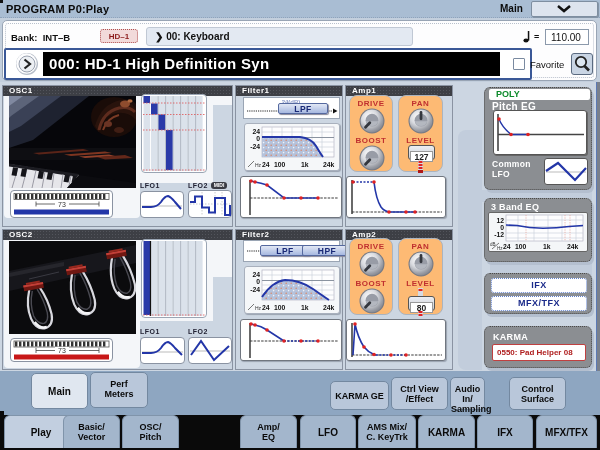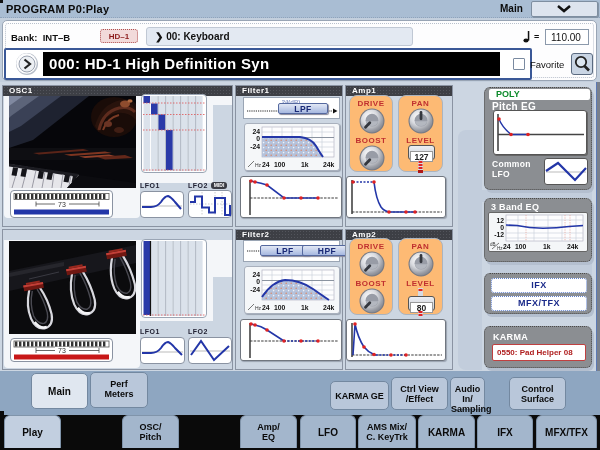--- a/index.html
+++ b/index.html
@@ -349,20 +349,21 @@
         <circle cx="6" cy="5" r="1.8"></circle>
           <circle cx="27" cy="5" r="1.8"></circle>
         <circle cx="42" cy="35" r="1.8"></circle>
           <circle cx="59" cy="35" r="1.8"></circle>
           <circle cx="68" cy="35" r="1.8"></circle>
       </g>
     </svg>
   </div>
 
   <div class="abs panel" style="left:2px;top:229px;width:231px;height:141px;">
+    <div class="phead">OSC2</div>
     <div class="white" style="left:1px;top:10px;width:228px;height:37px;"></div>
     <div class="white" style="left:1px;top:10px;width:209px;height:81px;"></div>
     <div class="white" style="left:1px;top:10px;width:136px;height:128px;border-radius:0 0 4px 4px;"></div>
   </div>
 
   <svg class="abs" style="left:9px;top:241px;" width="127" height="93" viewBox="0 0 127 93">
     <rect width="127" height="93" fill="#0b0b0d"></rect>
     <polygon points="0,30 127,4 127,22 0,50" fill="#17171c"></polygon>
     <polygon points="0,32 55,21 55,25 0,36" fill="#26262c"></polygon>
     <line x1="20" y1="38" x2="50" y2="31" stroke="#3a3a42" stroke-width="1"></line>
@@ -658,21 +659,22 @@
 
   <div class="abs" id="subtabrow"></div>
   <div class="abs" style="left:0;top:411px;width:4px;height:39px;background:#0a0a0a;"></div>
   <div class="abs subtab" style="left:31px;top:373px;width:57px;height:36px;background:#e0e7f0;font-size:10px;line-height:36px;">Main</div>
   <div class="abs subtab t2" style="left:90px;top:372px;width:58px;height:36px;">Perf<br>Meters</div>
   <div class="abs subtab" style="left:330px;top:381px;width:59px;height:29px;font-size:9px;line-height:29px;">KARMA GE</div>
   <div class="abs subtab t2" style="left:391px;top:377px;width:57px;height:33px;text-align:center;">Ctrl View<br>/Effect</div>
   <div class="abs subtab t2" style="left:450px;top:377px;width:35px;height:33px;">Audio In/<br>Sampling</div>
   <div class="abs subtab t2" style="left:509px;top:377px;width:57px;height:33px;">Control<br>Surface</div>
   <div class="abs" id="tabrow"></div>
-  <div class="abs tab t1" style="left:4px;width:57px;background:#c2cfe0;">Play</div>
+  <div class="abs tab t1" style="left:4px;width:74px;background:#c2cfe0;">Play</div>
+  <div class="abs tab t2" style="left:63px;width:57px;">Basic/<br>Vector</div>
   <div class="abs tab t2" style="left:122px;width:57px;">OSC/<br>Pitch</div>
   <div class="abs tab t2" style="left:240px;width:57px;">Amp/<br>EQ</div>
   <div class="abs tab t1" style="left:300px;width:56px;">LFO</div>
   <div class="abs tab t2" style="left:358px;width:58px;">AMS Mix/<br>C. KeyTrk</div>
   <div class="abs tab t1" style="left:418px;width:57px;">KARMA</div>
   <div class="abs tab t1" style="left:477px;width:56px;">IFX</div>
   <div class="abs tab t1" style="left:536px;width:61px;">MFX/TFX</div>
   <svg width="0" height="0" style="position:absolute;">
     <defs>
       <pattern id="dotf" width="5" height="5" patternUnits="userSpaceOnUse">

